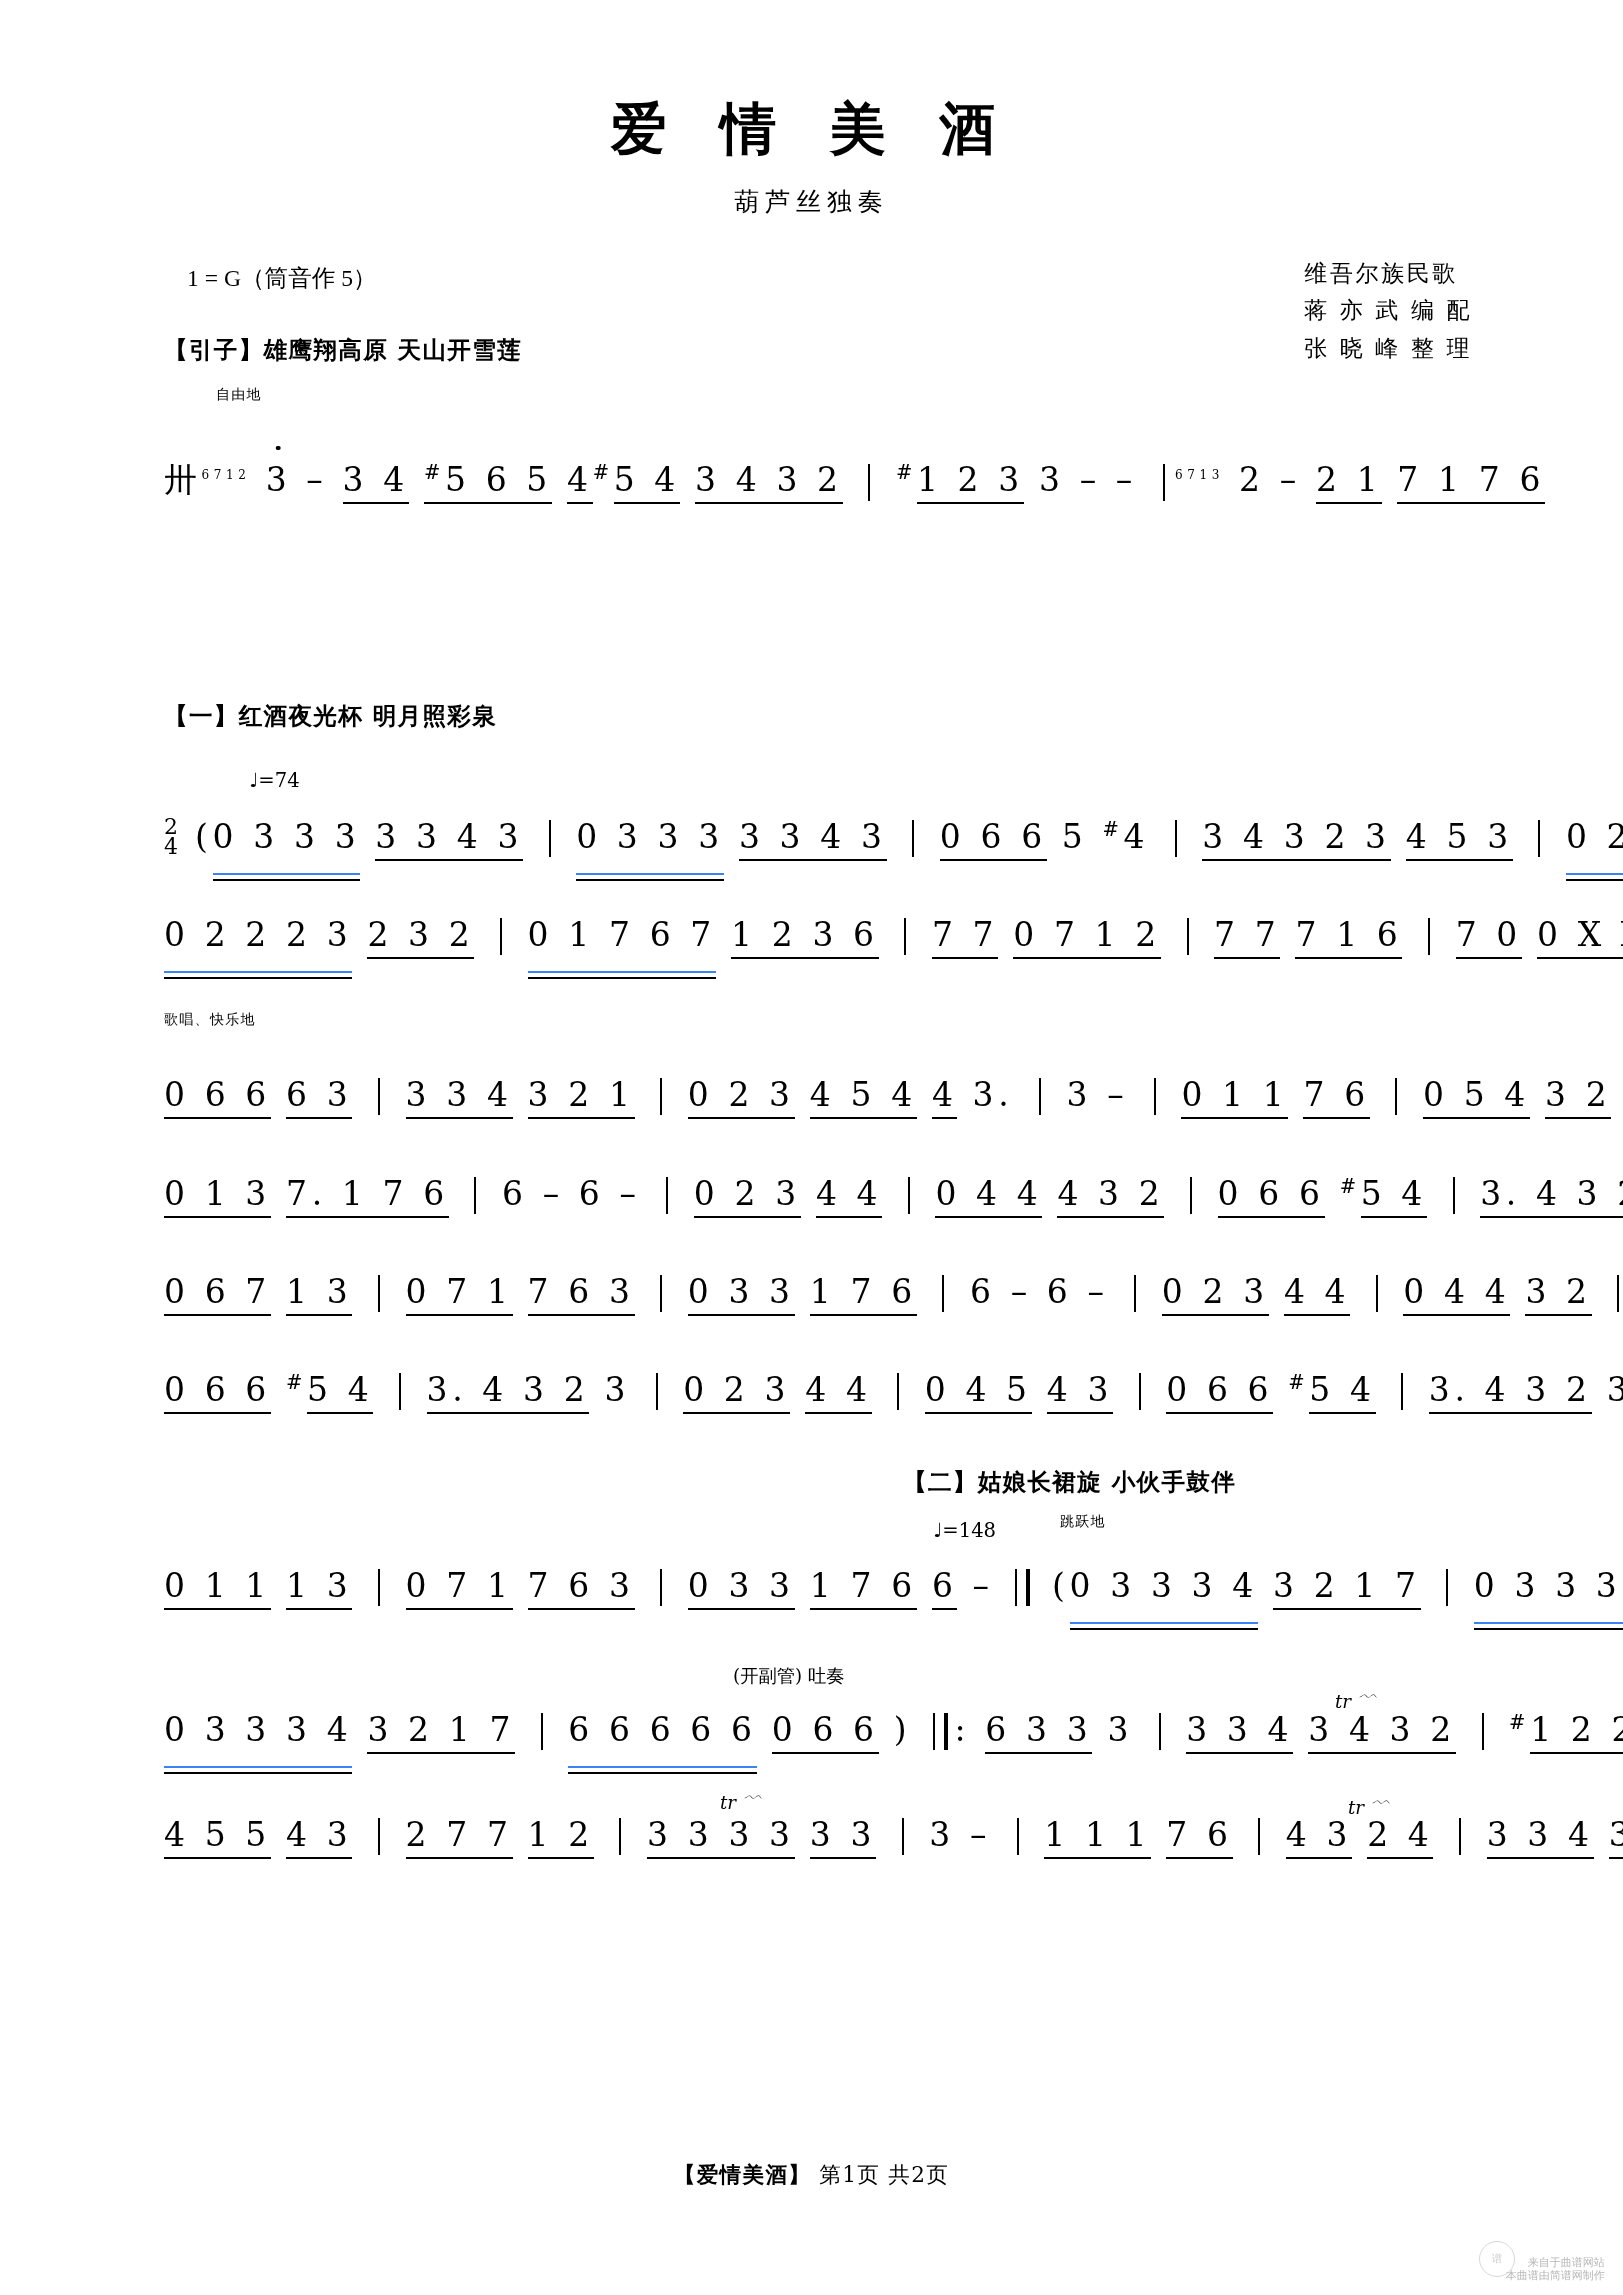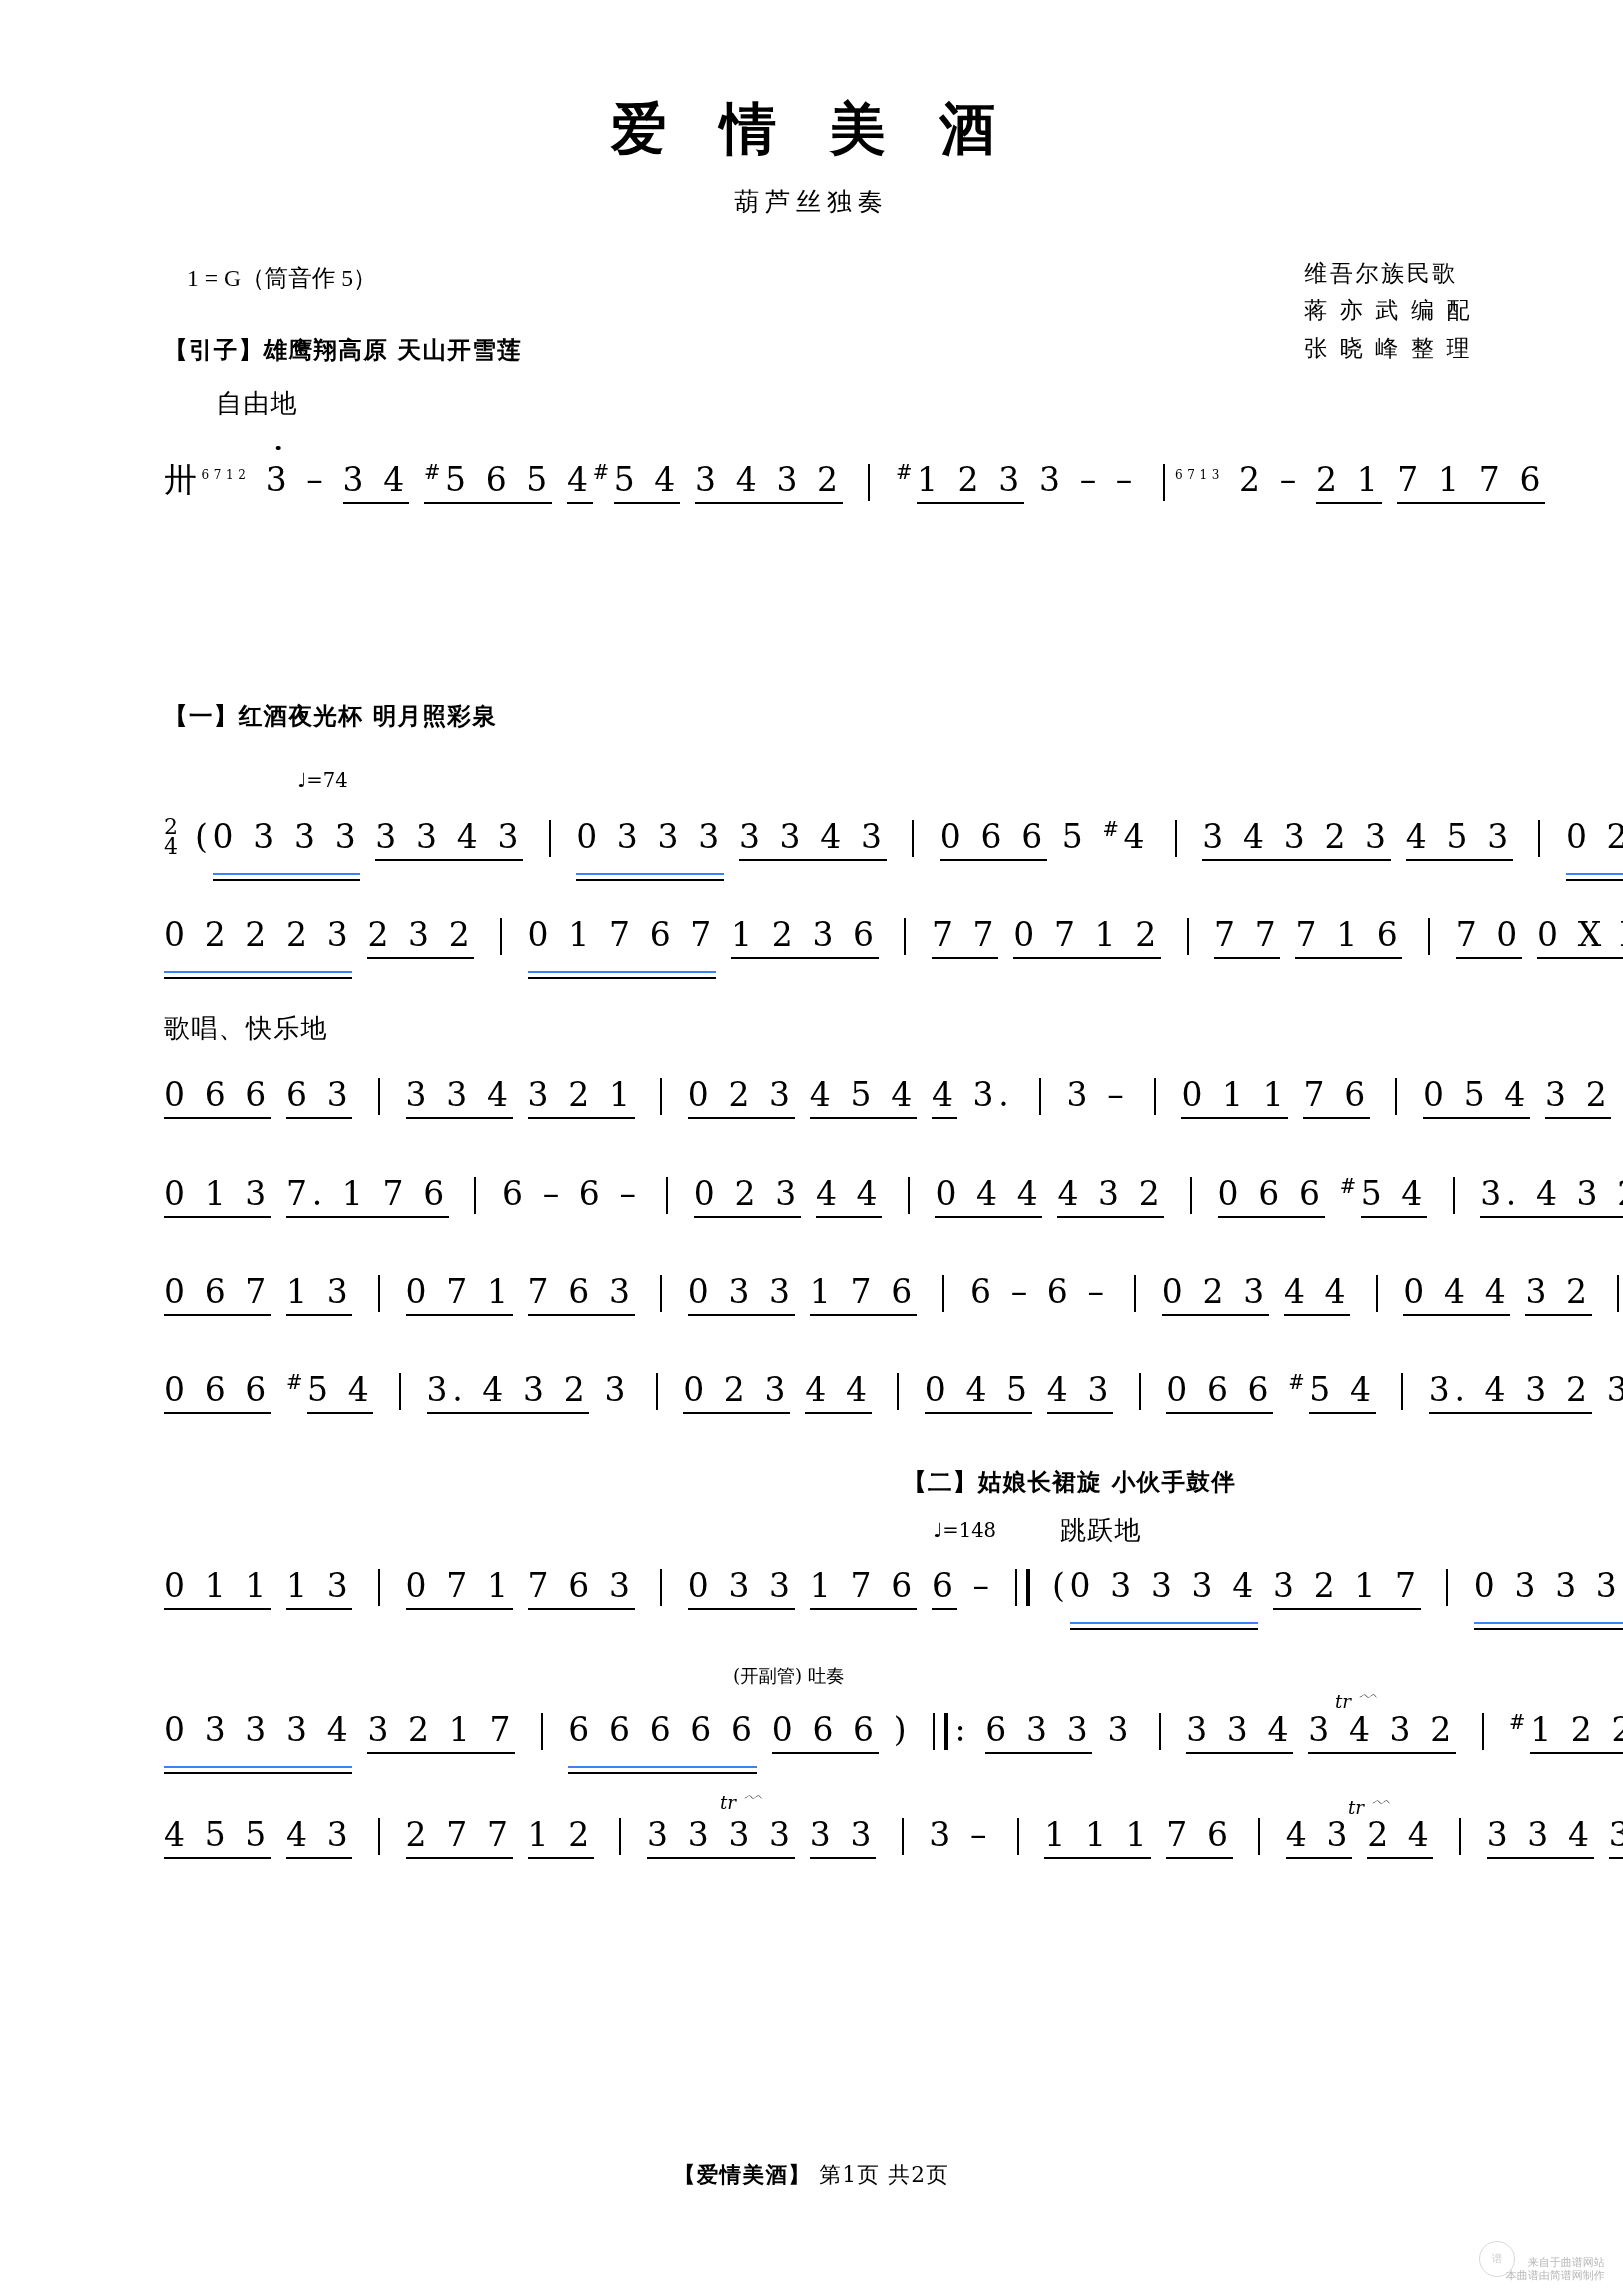--- a/index.html
+++ b/index.html
@@ -70,21 +70,21 @@
   }
   .tempo-mark {
     position: absolute;
     font-family: "DejaVu Serif", serif;
     font-size: 19.6px;
     white-space: nowrap;
   }
   .expr-mark {
     position: absolute;
     font-family: Liberation Sans, sans-serif;
-    font-size: 26px;
+    font-size: 14px;
     letter-spacing: 1.3px;
     white-space: nowrap;
   }
   .small-note {
     position: absolute;
     font-family: "DejaVu Serif", serif;
     font-size: 18.3px;
     white-space: nowrap;
   }
 
@@ -222,21 +222,21 @@
       <span class="u1">3 4 3 2</span>
       <span class="bar"></span>
       <sup style="font-size:19.6px">#</sup><span class="u1">1 2 3</span> 3 – –
       <span class="bar"></span><span class="tiny">6713</span>
       2 – <span class="u1">2 1</span> <span class="u1">7 1 7 6</span>
     </span>
   </div>
 
 
   <div class="section-head" style="left:164px; top:700px;">【一】红酒夜光杯 明月照彩泉</div>
-  <div class="tempo-mark" style="left:249px; top:769px;margin-left:48px;">♩=74</div>
+  <div class="tempo-mark" style="left:249px; top:769px;">♩=74</div>
 
   <div class="row" style="top:815px;">
     <span class="meter">2<br>4</span>
     <span class="seg notes">
       (<span class="u2">0 3 3 3</span> <span class="u1">3 3 4 3</span>
       <span class="bar"></span>
       <span class="u2">0 3 3 3</span> <span class="u1">3 3 4 3</span>
       <span class="bar"></span>
       <span class="u1">0 6 6</span> 5 <sup style="font-size:19.6px">#</sup>4
       <span class="bar"></span>

